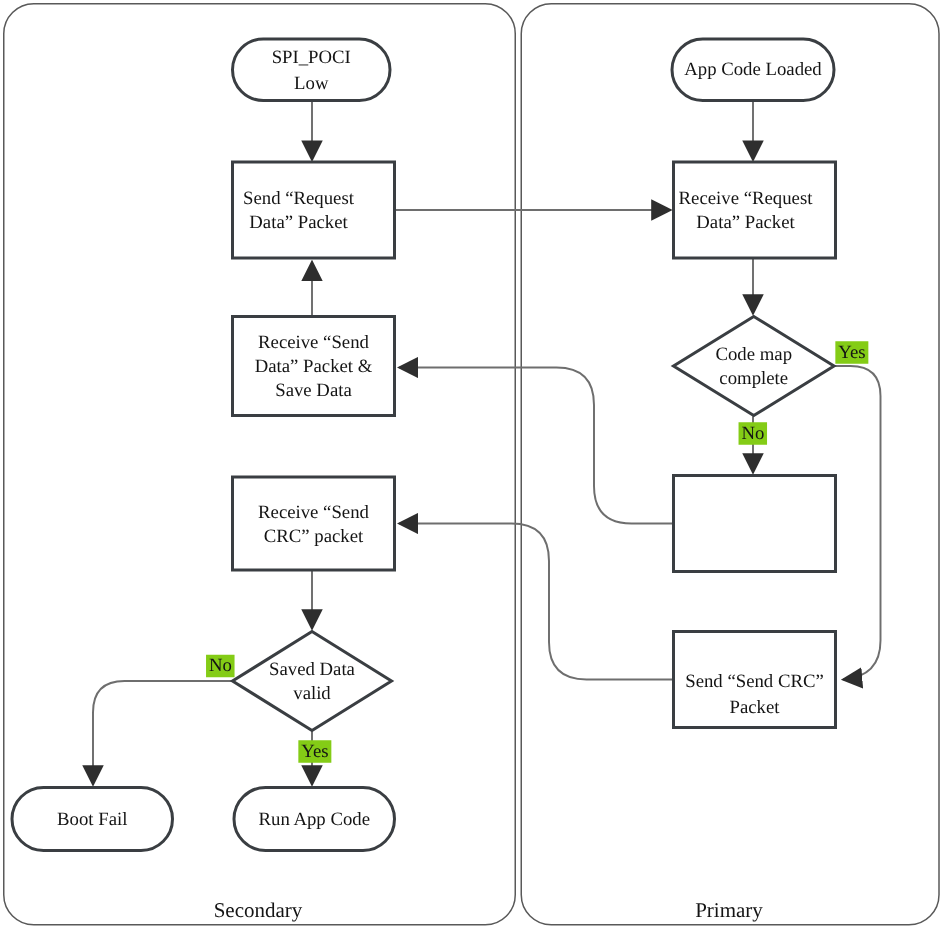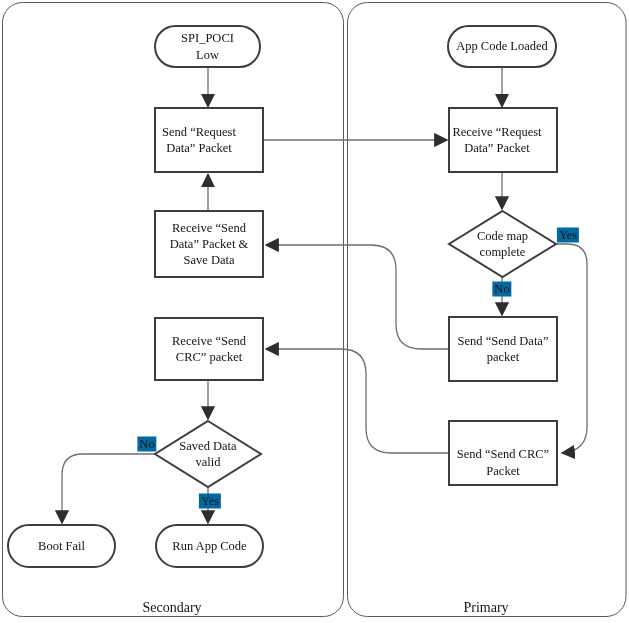--- a/index.html
+++ b/index.html
@@ -17,21 +17,21 @@
     text-align:center;
     color:#141414;
     font-size:12.5px;line-height:1.3;
     pointer-events:none;
   }
   .node-label span{display:block;width:100%;white-space:pre-line;}
   .edge-label{
     position:absolute;
     transform:translate(-50%,-50%);
     font-size:12.5px;color:#141414;
-    background:#0369a1;padding:0 2px;
+    background:#84cc16;padding:0 2px;
     white-space:nowrap;
   }
   .lane-label{
     position:absolute;
     transform:translate(-50%,-50%);
     font-size:14px;color:#141414;
     white-space:nowrap;
   }
   .edge{stroke:#6e6e6e;stroke-width:1.3;fill:none;}
   .shape{stroke:#3a3e42;stroke-width:2;fill:#ffffff;}
@@ -111,24 +111,20 @@
     <span>App Code Loaded</span>
   </div>
   <div class="node-label" style="left:449px;top:108px;width:96px;height:64px;align-items:center;">
     <span>Receive “Request
 Data” Packet</span>
   </div>
   <div class="node-label" style="left:449px;top:211px;width:107px;height:66px;">
     <span>Code map
 complete</span>
   </div>
-  <div class="node-label" style="left:449px;top:317px;width:108px;height:64px;">
-    <span>Send “Send Data”
-packet</span>
-  </div>
   <div class="node-label" style="left:449px;top:421px;width:108px;height:83px;border-radius:10px;">
     <span>Send “Send CRC”
 Packet</span>
   </div>
 
   <div class="edge-label" style="left:568px;top:235px;">Yes</div>
   <div class="edge-label" style="left:502px;top:289px;">No</div>
   <div class="edge-label" style="left:147px;top:444px;">No</div>
   <div class="edge-label" style="left:210px;top:501px;">Yes</div>
 

